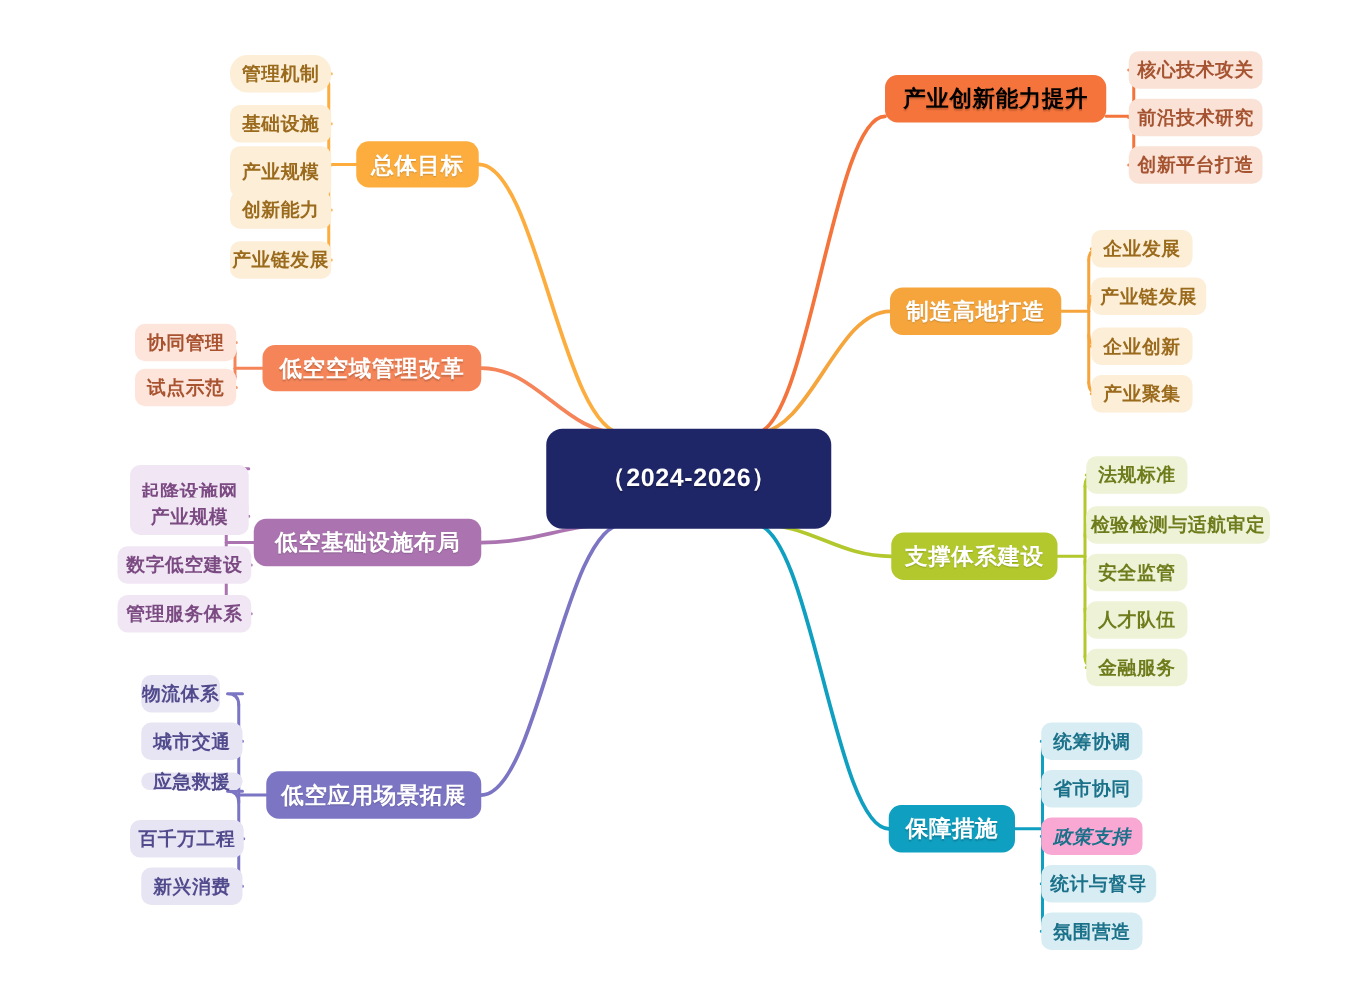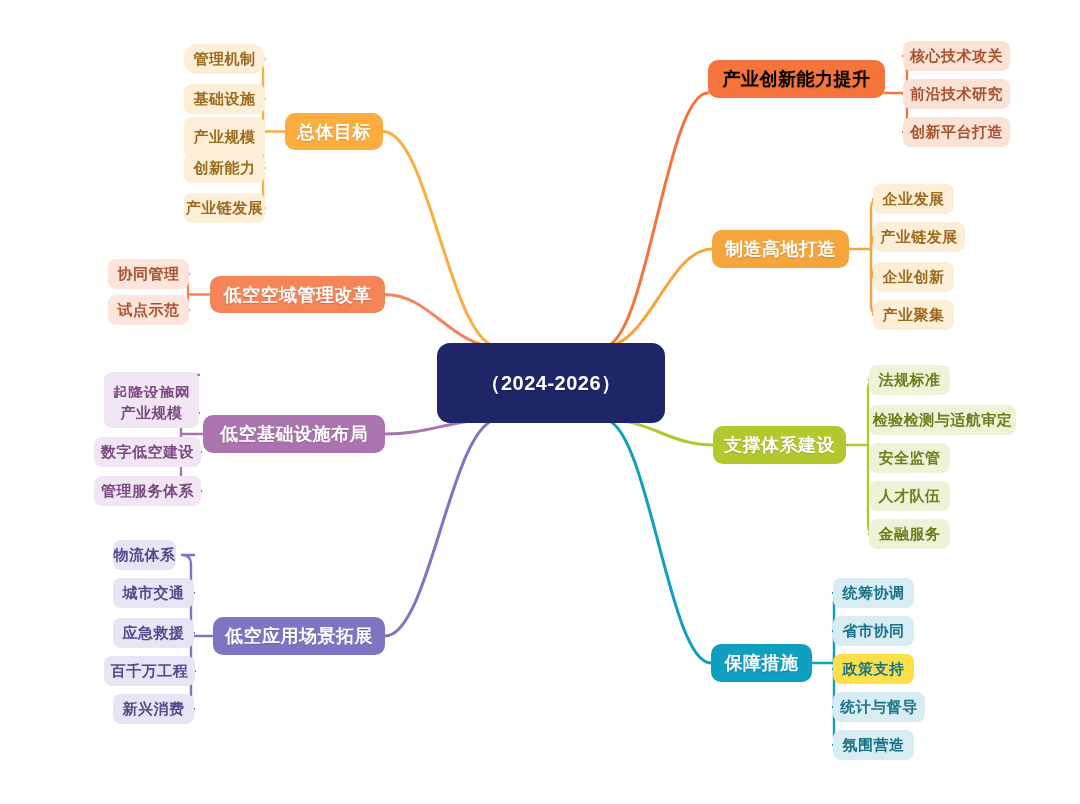--- a/index.html
+++ b/index.html
@@ -167,21 +167,21 @@
       </div>
       <div class="node branch" style="left: 213px; top: 617px; width: 172px; height: 38px; background: rgb(123, 117, 196); color: rgb(255, 255, 255);">
         <span>低空应用场景拓展</span>
       </div>
       <div class="node leaf" style="left: 113px; top: 540px; width: 63px; height: 30px; background: rgb(231, 229, 244); color: rgb(81, 74, 140);">
         <span>物流体系</span>
       </div>
       <div class="node leaf" style="left: 113px; top: 578px; width: 81px; height: 30px; background: rgb(231, 229, 244); color: rgb(81, 74, 140);">
         <span>城市交通</span>
       </div>
-      <div class="node leaf" style="left: 113px; top: 618px; width: 81px; height: 30px; background: rgb(231, 229, 244); color: rgb(81, 74, 140);">
+      <div class="node leaf" style="left: 113px; top: 618px; width: 81px; height: 14px; background: rgb(231, 229, 244); color: rgb(81, 74, 140);">
         <span>应急救援</span>
       </div>
       <div class="node leaf" style="left: 104px; top: 656px; width: 91px; height: 30px; background: rgb(231, 229, 244); color: rgb(81, 74, 140);">
         <span>百千万工程</span>
       </div>
       <div class="node leaf" style="left: 113px; top: 694px; width: 81px; height: 30px; background: rgb(231, 229, 244); color: rgb(81, 74, 140);">
         <span>新兴消费</span>
       </div>
       <div class="node branch" style="left: 708px; top: 60px; width: 177px; height: 38px; background: rgb(244, 116, 59); color: #000000;">
         <span>产业创新能力提升</span>
@@ -230,21 +230,21 @@
       </div>
       <div class="node branch" style="left: 711px; top: 644px; width: 101px; height: 38px; background: rgb(15, 159, 192); color: rgb(255, 255, 255);">
         <span>保障措施</span>
       </div>
       <div class="node leaf" style="left: 833px; top: 578px; width: 81px; height: 30px; background: rgb(215, 237, 243); color: rgb(27, 113, 137);">
         <span>统筹协调</span>
       </div>
       <div class="node leaf" style="left: 833px; top: 616px; width: 81px; height: 30px; background: rgb(215, 237, 243); color: rgb(27, 113, 137);">
         <span>省市协同</span>
       </div>
-      <div class="node leaf" style="left: 833px; top: 654px; width: 81px; height: 30px; background: #fde047; color: rgb(27, 113, 137);">
+      <div class="node leaf" style="left: 833px; top: 654px; width: 81px; height: 30px; background: #f9a8d4; color: rgb(27, 113, 137); font-style: italic;">
         <span>政策支持</span>
       </div>
       <div class="node leaf" style="left: 833px; top: 692px; width: 92px; height: 30px; background: rgb(215, 237, 243); color: rgb(27, 113, 137);">
         <span>统计与督导</span>
       </div>
       <div class="node leaf" style="left: 833px; top: 730px; width: 81px; height: 30px; background: rgb(215, 237, 243); color: rgb(27, 113, 137);">
         <span>氛围营造</span>
       </div>
     </div>
 </div>

